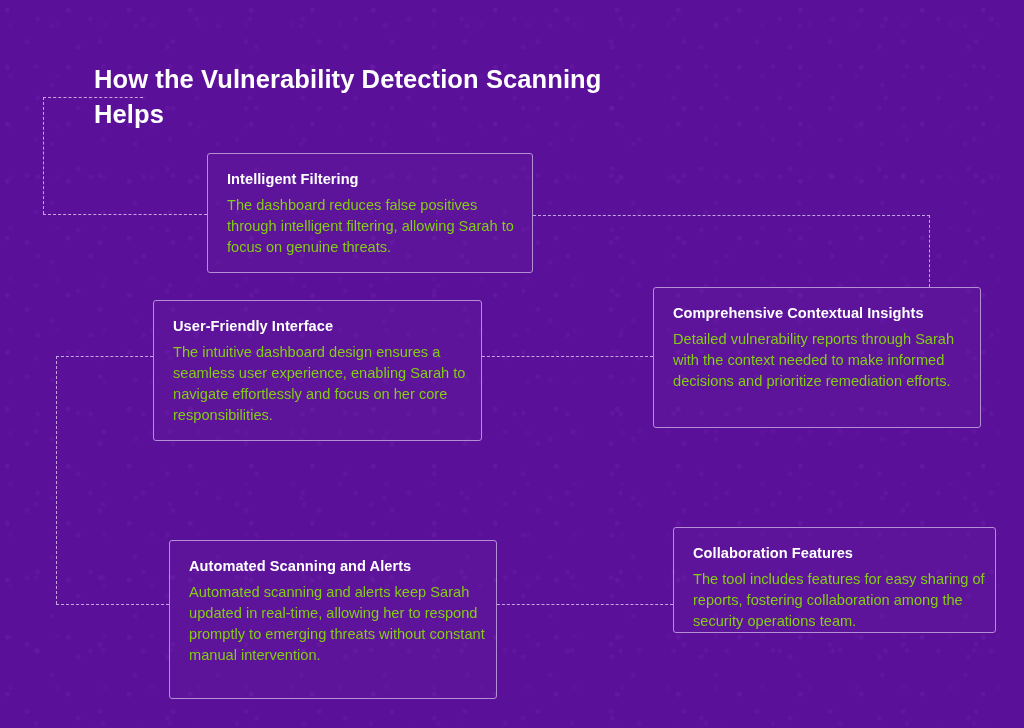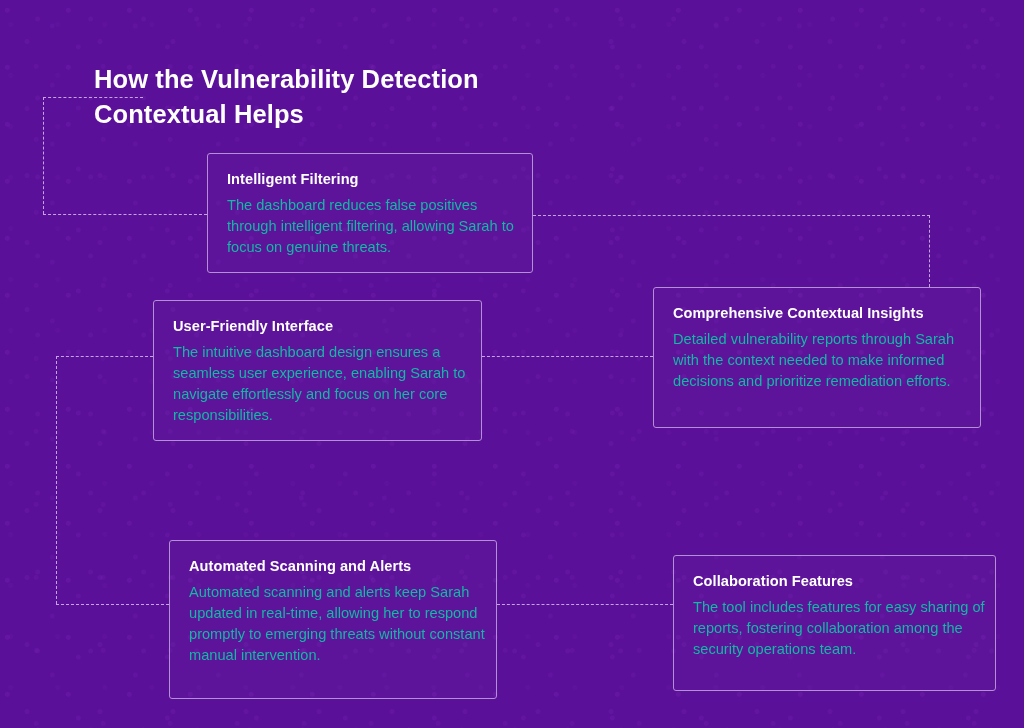--- a/index.html
+++ b/index.html
@@ -74,35 +74,35 @@
   }
   .card-title {
     color: #FFFFFF;
     font-size: 14.6px;
     font-weight: bold;
     line-height: 1.25;
     letter-spacing: .05px;
     margin-bottom: 7px;
   }
   .card-body {
-    color: #14b8a6;
+    color: #84cc16;
     font-size: 14.6px;
     font-weight: normal;
     line-height: 1.43;
     letter-spacing: .01px;
   }
 </style>
 </head>
 <body>
 
 <div id="noise-layer"></div>
 
 <div id="stage">
 
-  <div id="page-title">How the Vulnerability Detection Contextual Helps</div>
+  <div id="page-title">How the Vulnerability Detection Scanning Helps</div>
 
   <div class="conn v" style="left:43px; top:97px; height:117px;"></div>
 
   <div class="conn h" style="left:43px; top:97px; width:100px;"></div>
 
   <div class="conn h" style="left:43px; top:214px; width:164px;"></div>
 
   <div class="conn h" style="left:533px; top:215px; width:397px;"></div>
   <div class="conn v" style="left:929px; top:215px; height:72px;"></div>
 
@@ -129,18 +129,18 @@
   <div class="card" style="left:653px; top:287px; width:328px; height:141px;">
     <div class="card-title">Comprehensive Contextual Insights</div>
     <div class="card-body">Detailed vulnerability reports through Sarah with the context needed to make informed decisions and prioritize remediation efforts.</div>
   </div>
 
   <div class="card" style="left:169px; top:540px; width:328px; height:159px;">
     <div class="card-title">Automated Scanning and Alerts</div>
     <div class="card-body">Automated scanning and alerts keep Sarah updated in real-time, allowing her to respond promptly to emerging threats without constant manual intervention.</div>
   </div>
 
-  <div class="card" style="left:673px; top:527px; width:323px; height:136px;margin-top:28px;">
+  <div class="card" style="left:673px; top:527px; width:323px; height:106px;">
     <div class="card-title">Collaboration Features</div>
     <div class="card-body">The tool includes features for easy sharing of reports, fostering collaboration among the security operations team.</div>
   </div>
 
 </div>
 
 </body></html>

